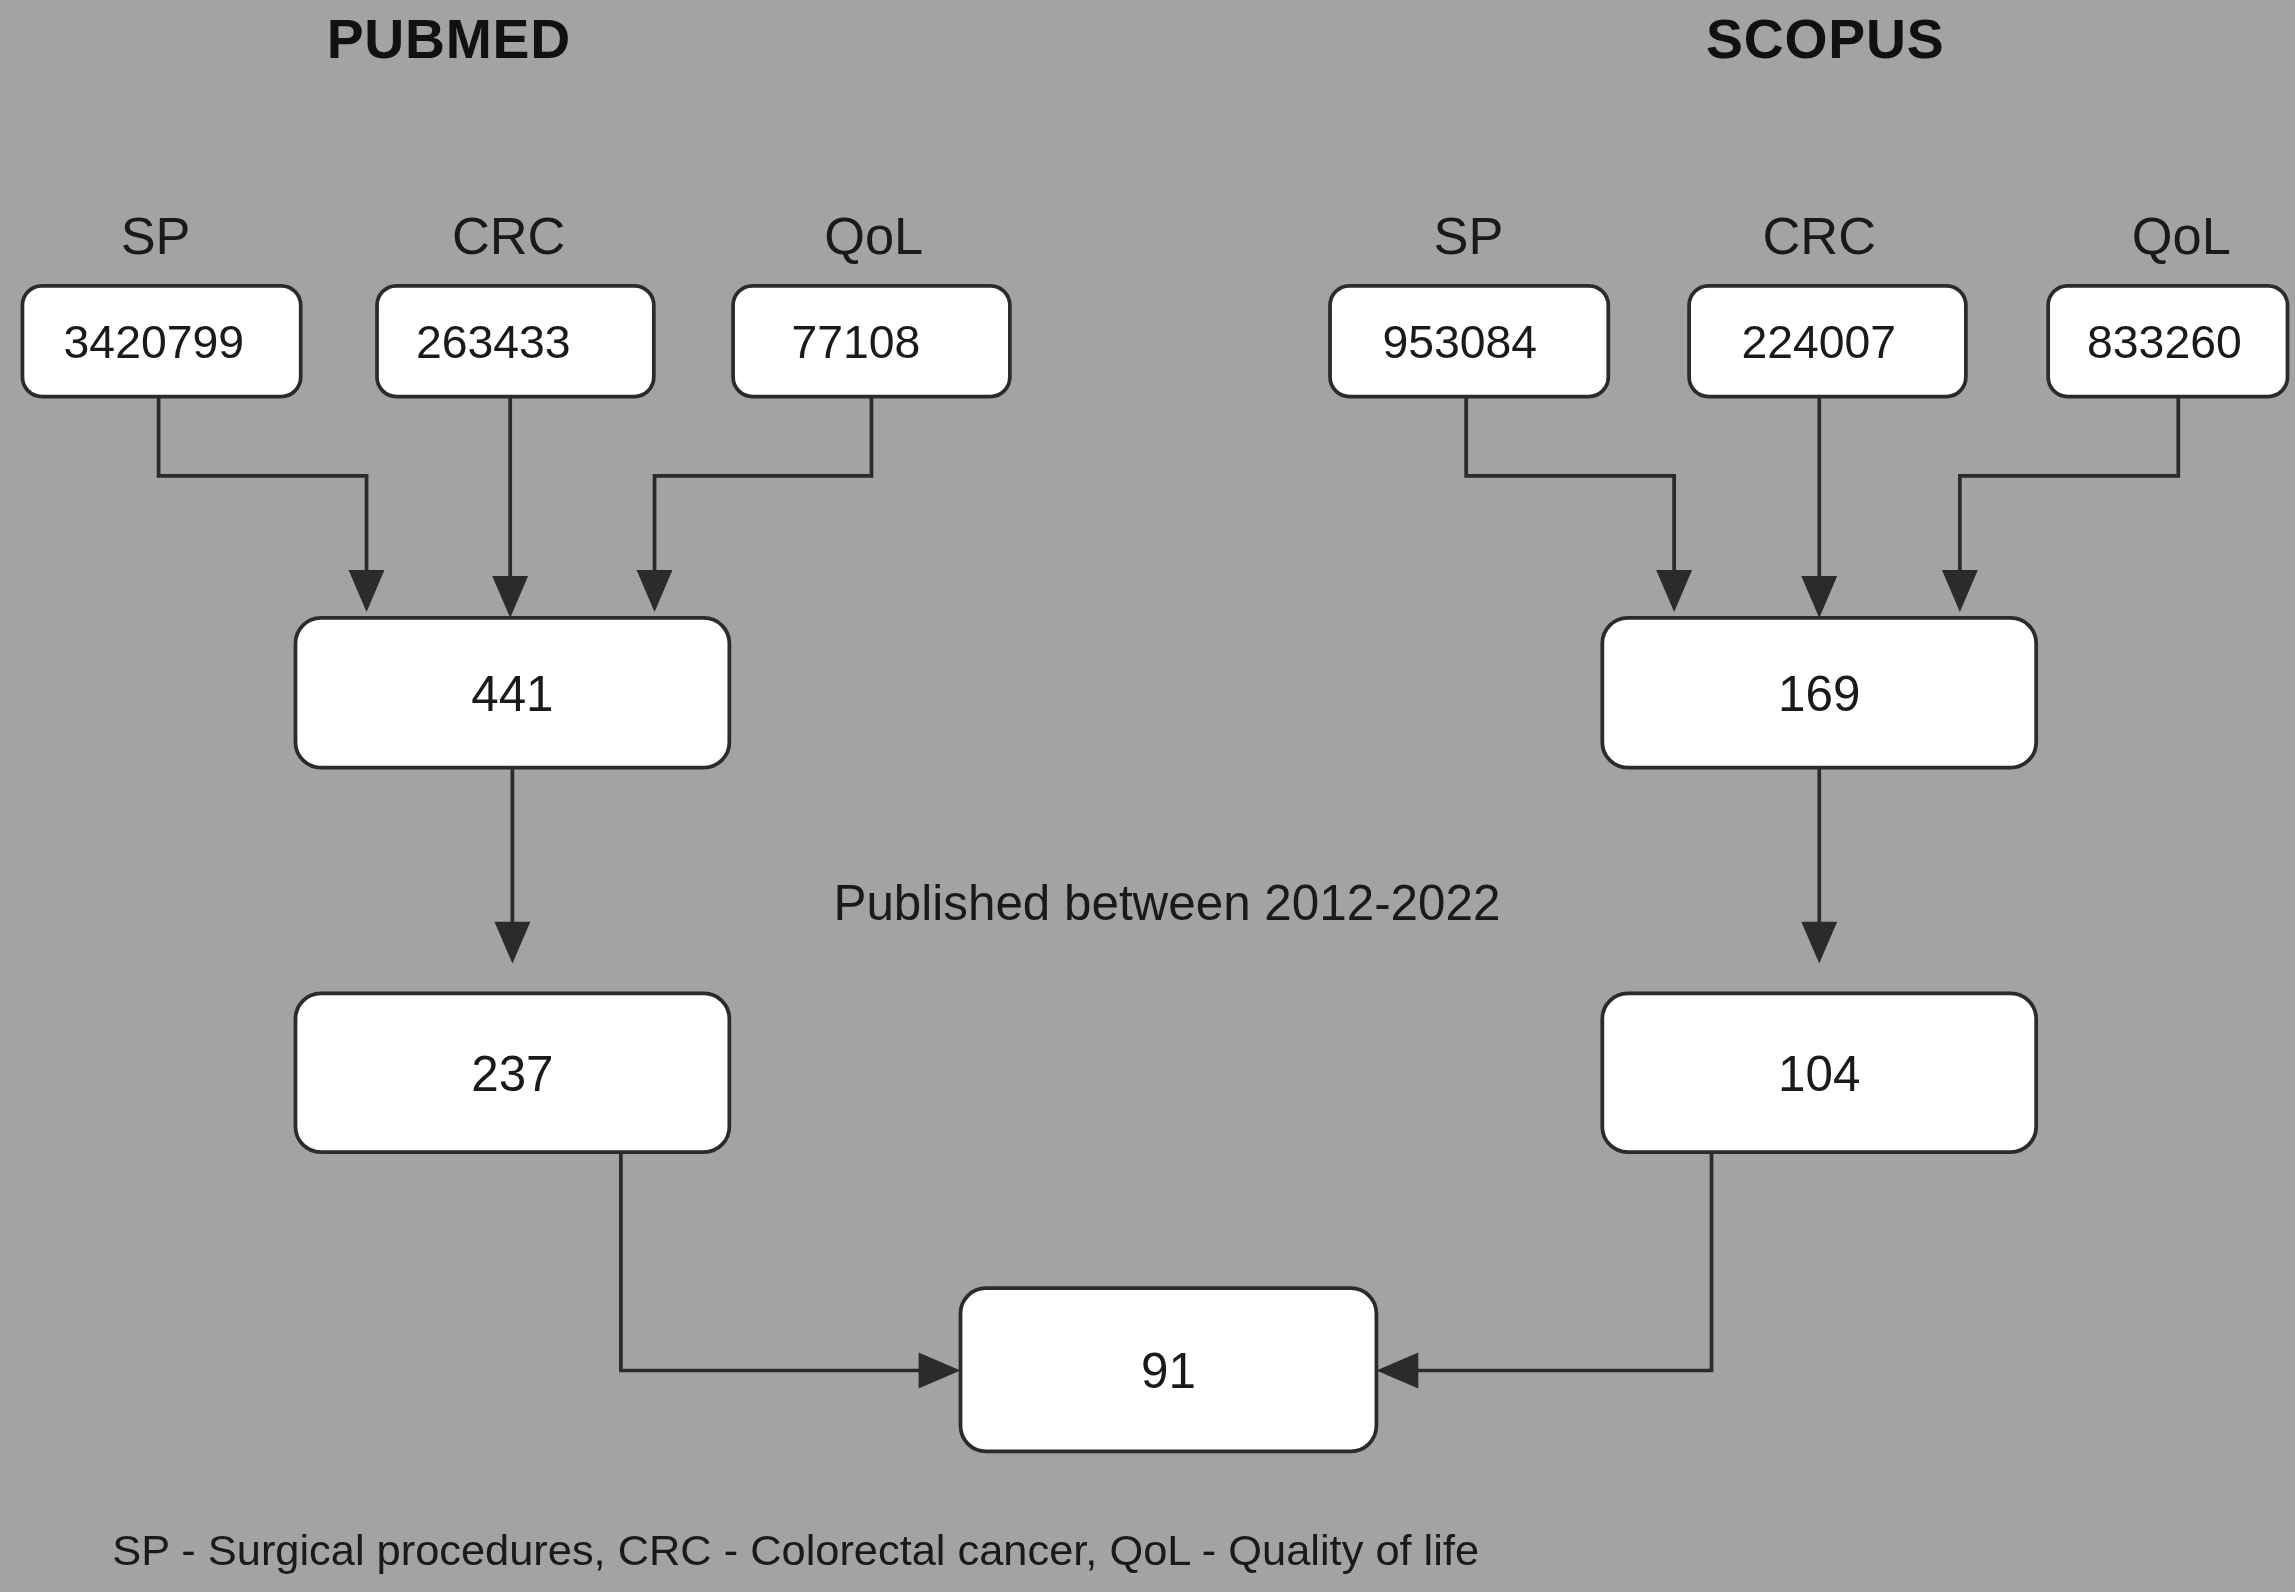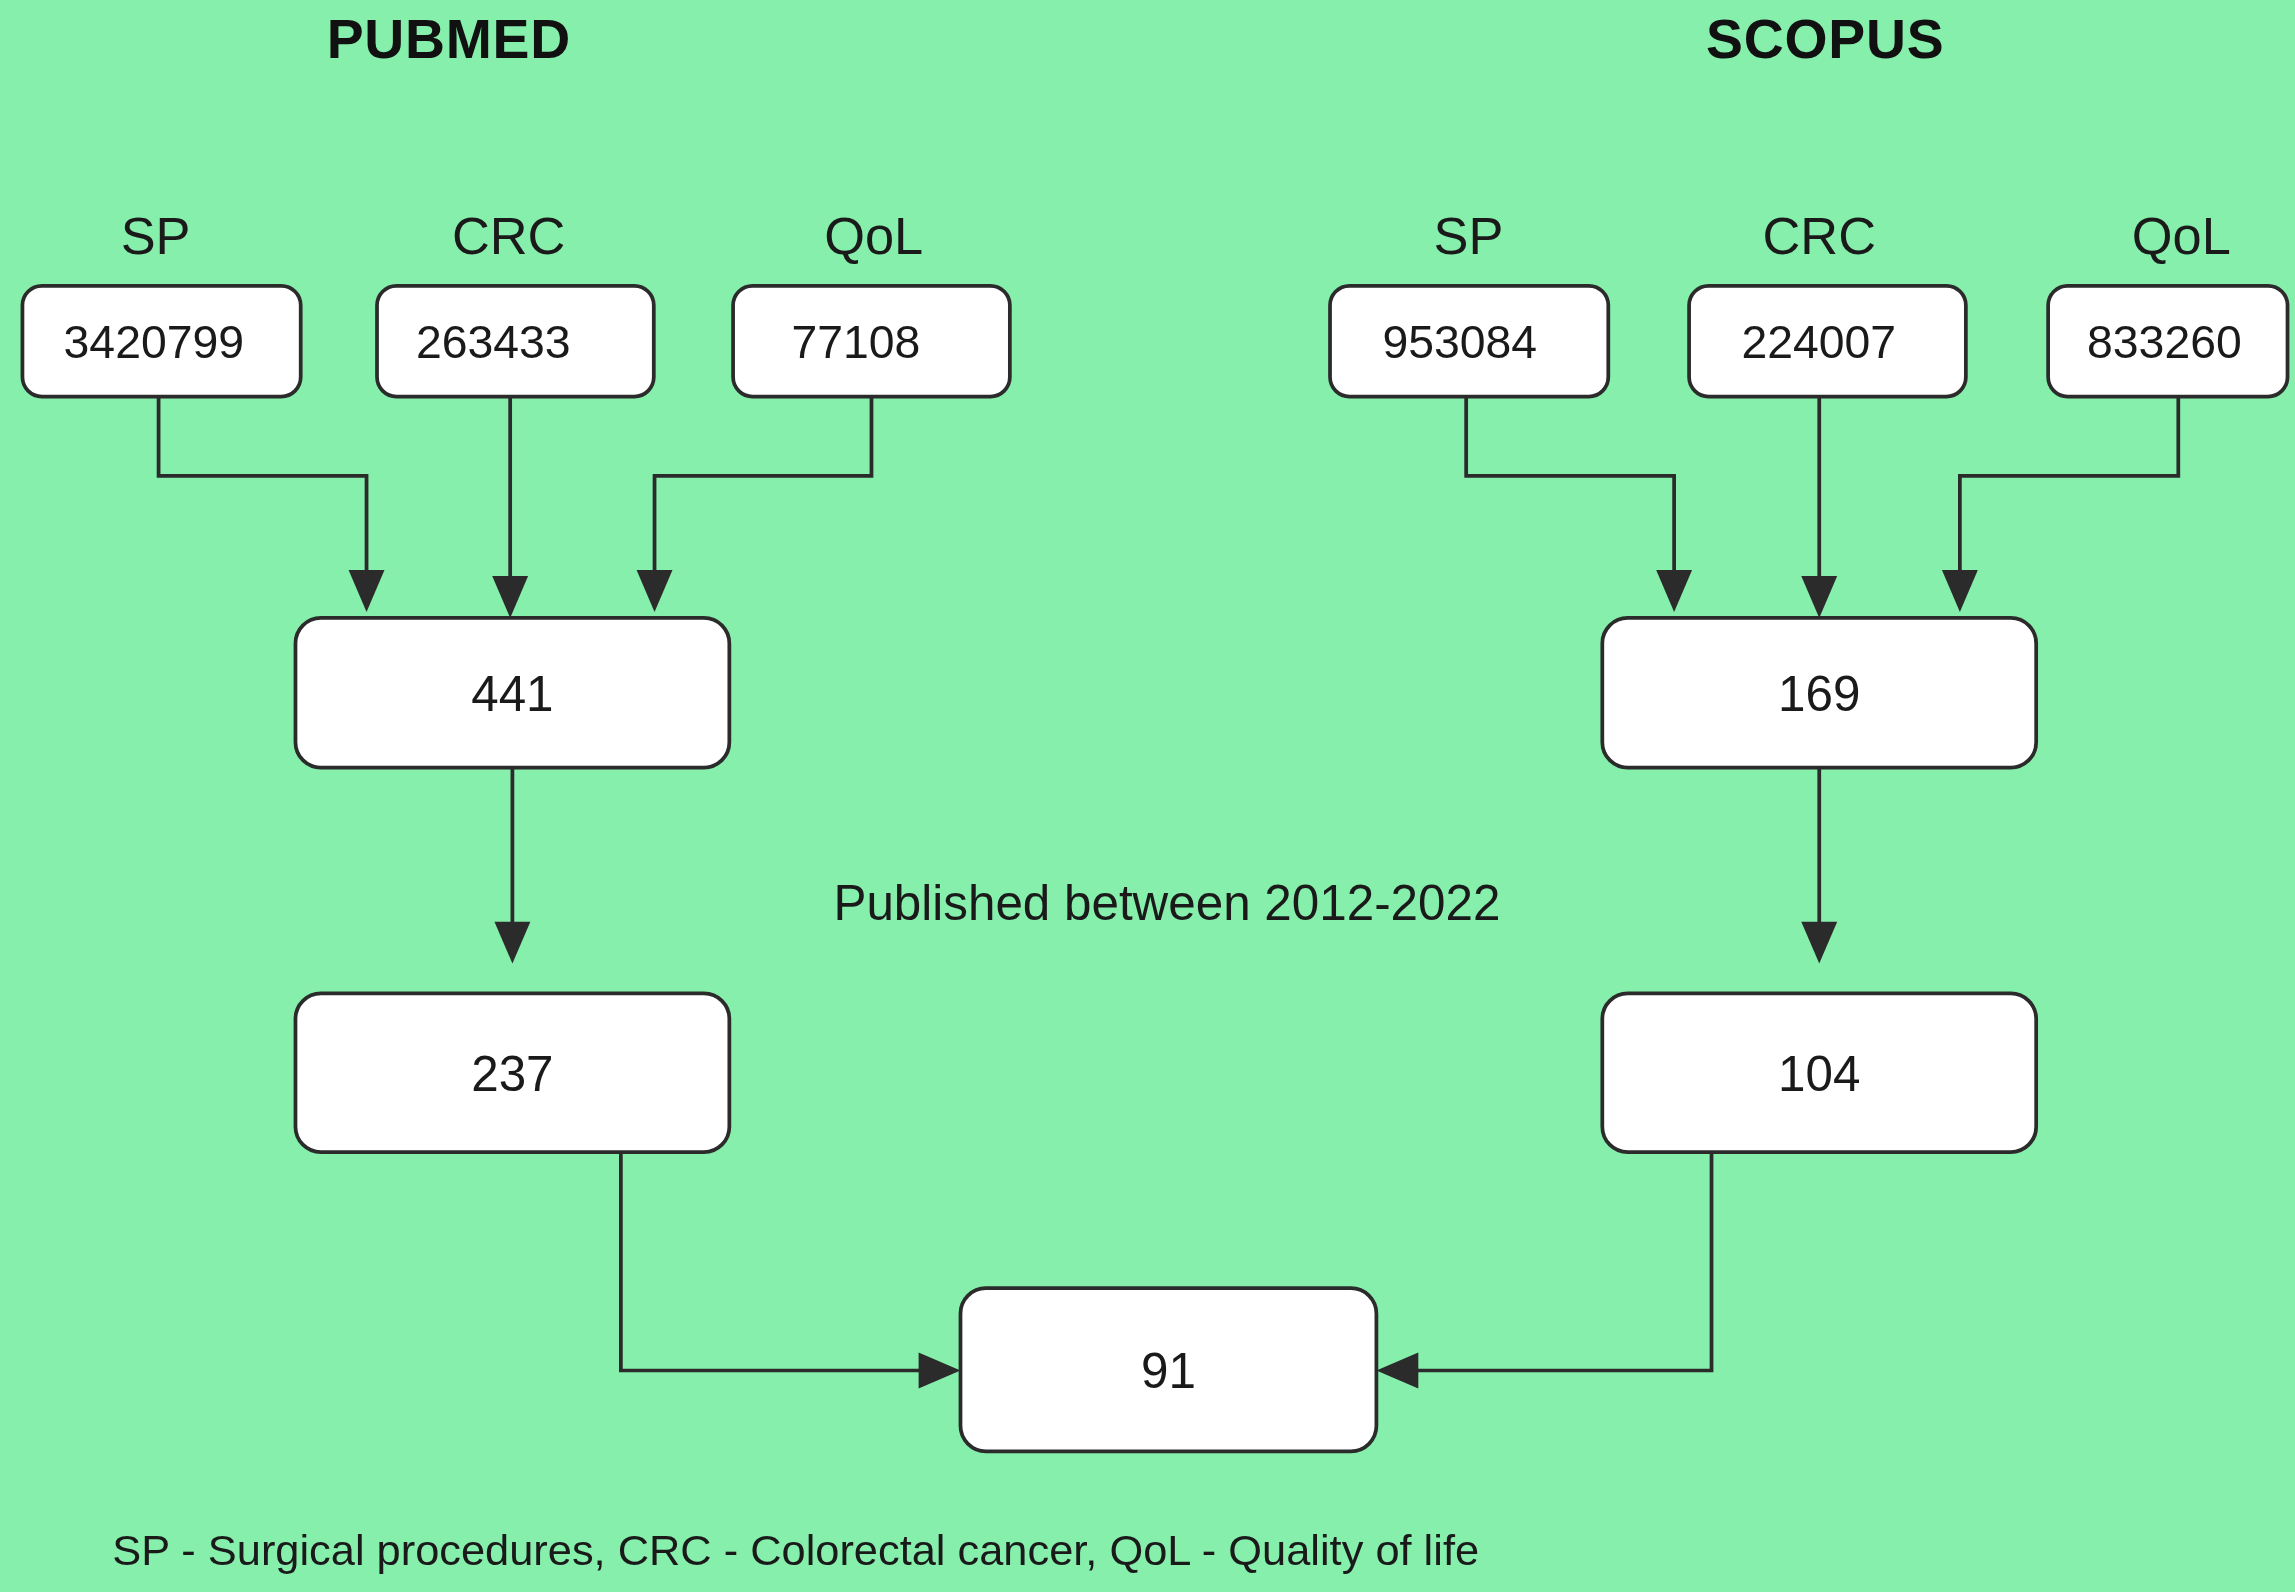--- a/index.html
+++ b/index.html
@@ -12,21 +12,21 @@
     width: 2295px;
     height: 1592px;
     font-family: "Liberation Sans", sans-serif;
     color: #1a1a1a;
     overflow: hidden;
   }
   #flow-root {
     position: relative;
     width: 2295px;
     height: 1592px;
-    background: #86efac;
+    background: #a3a3a3;
   }
   svg.flow-canvas {
     display: block;
     width: 2295px;
     height: 1592px;
   }
   .db-header {
     font-family: "Liberation Sans", sans-serif;
     font-weight: bold;
     font-size: 74px;

